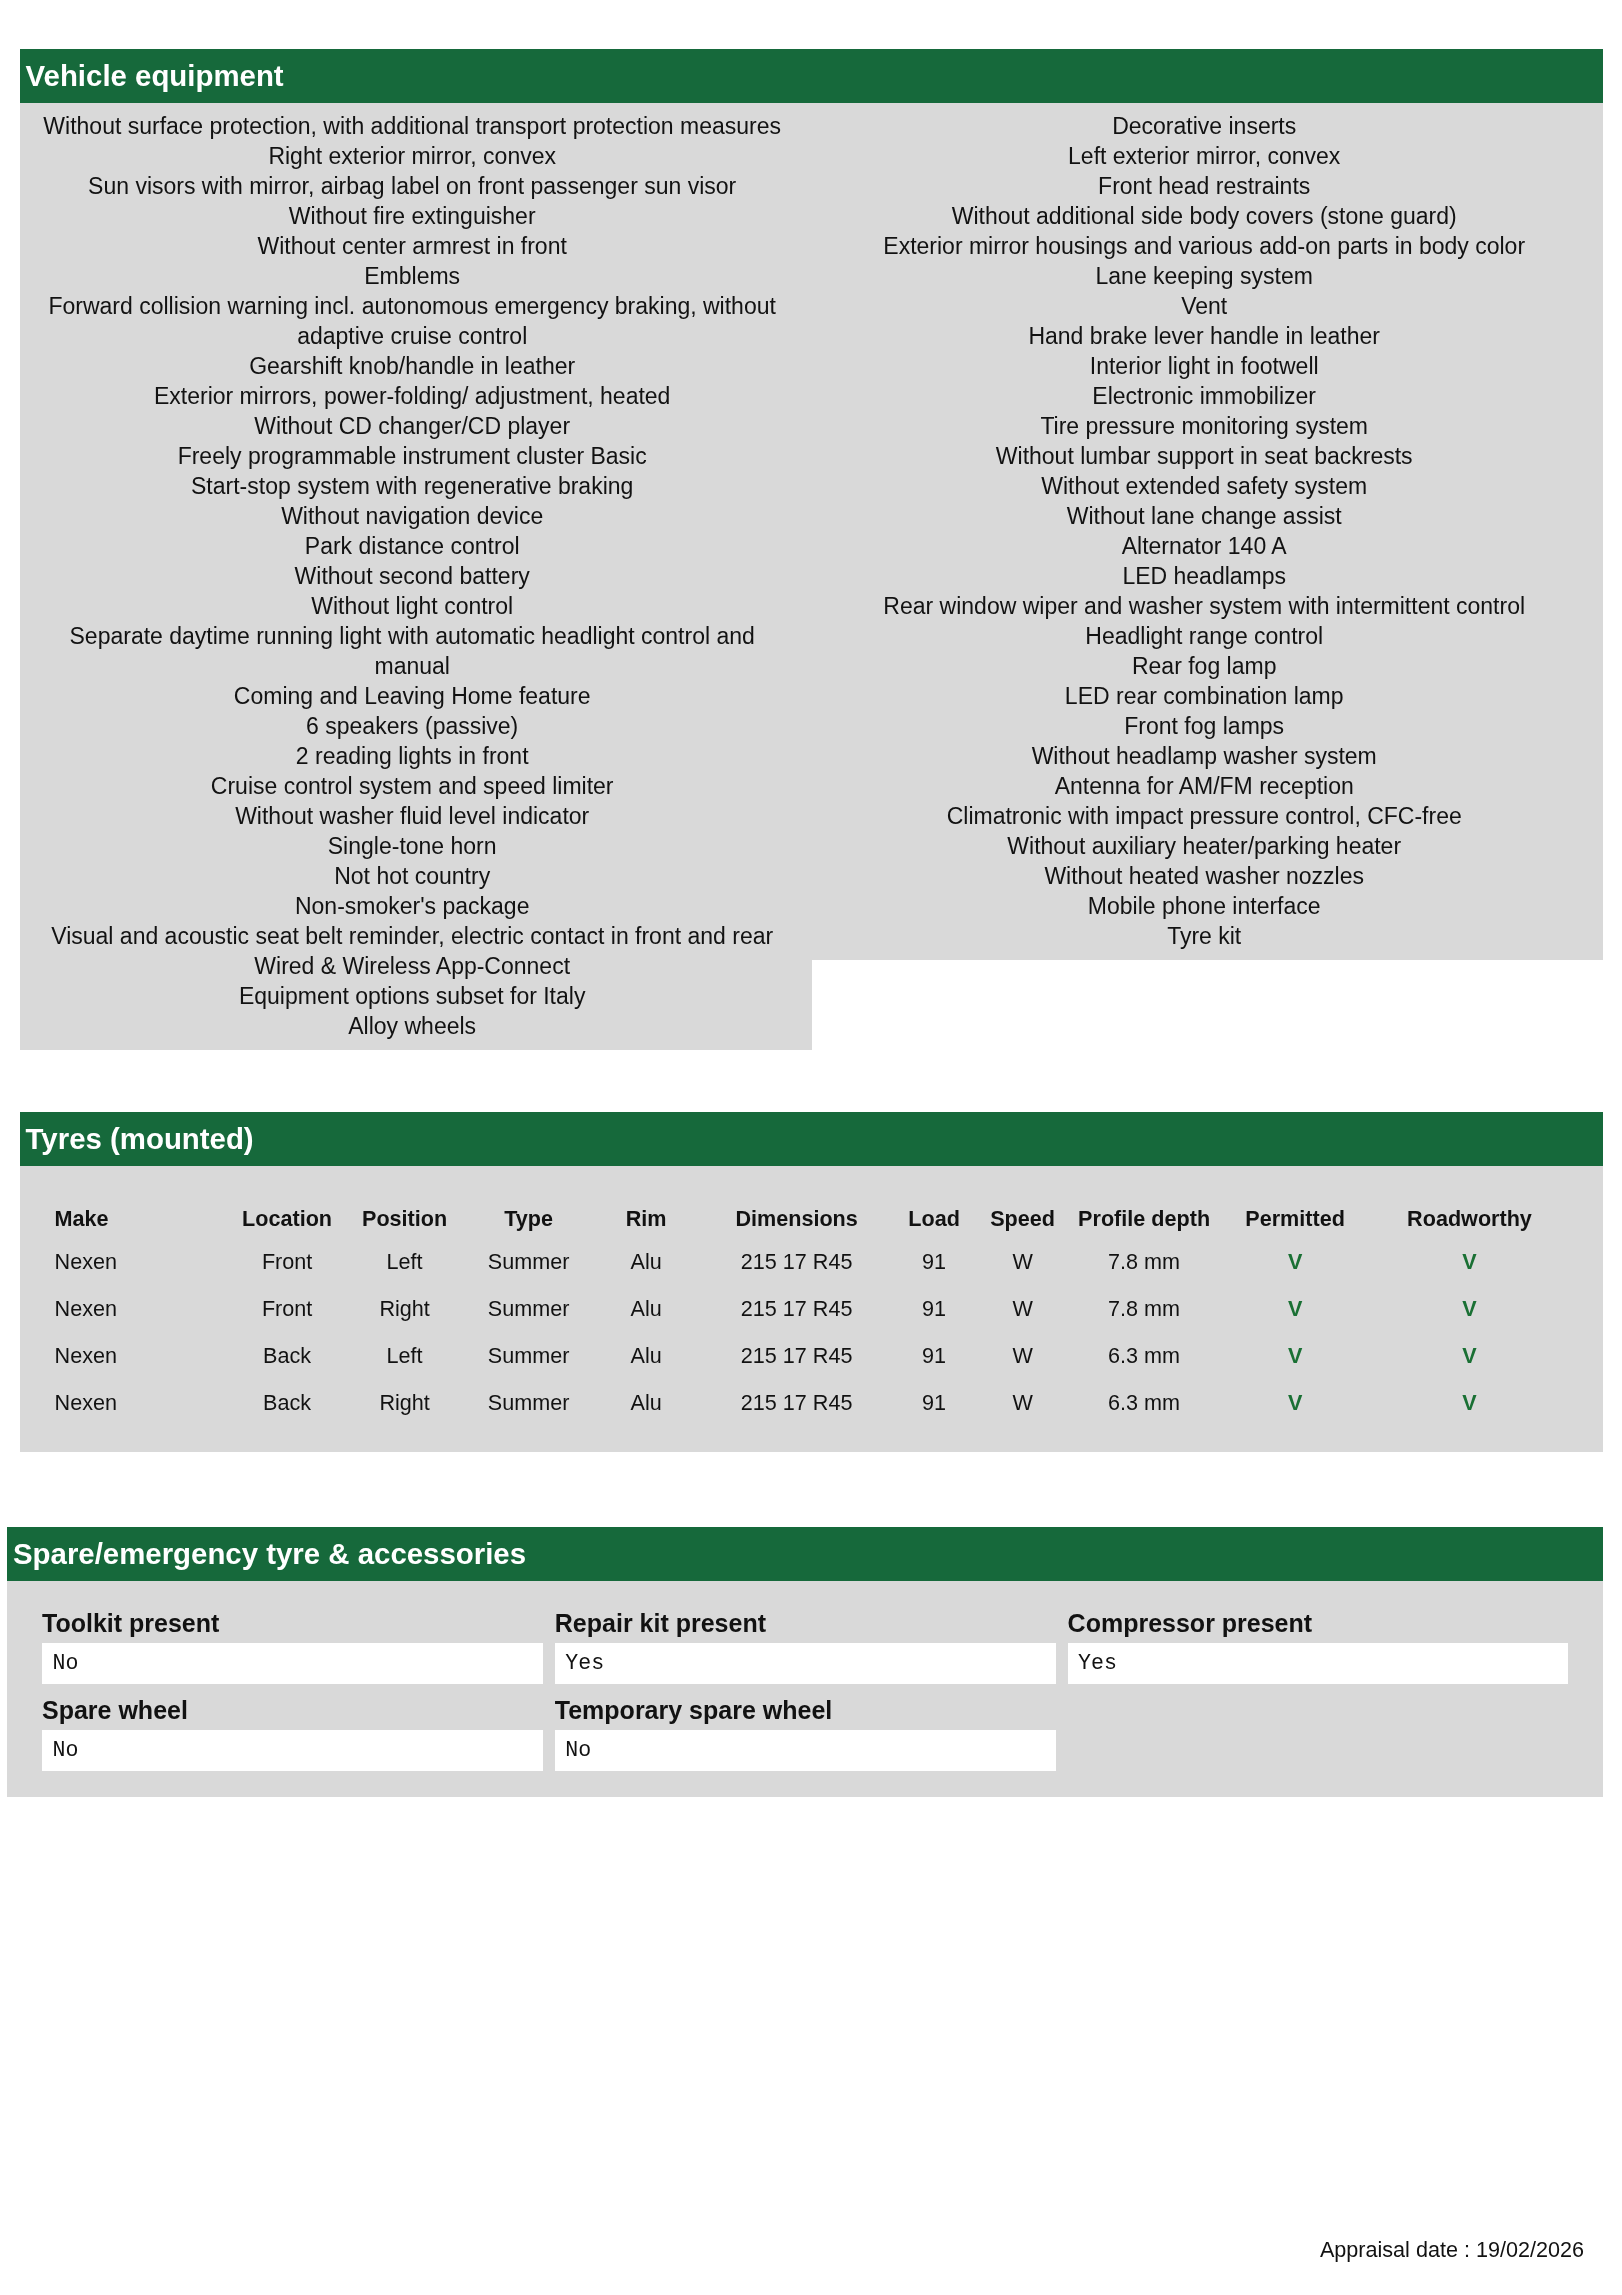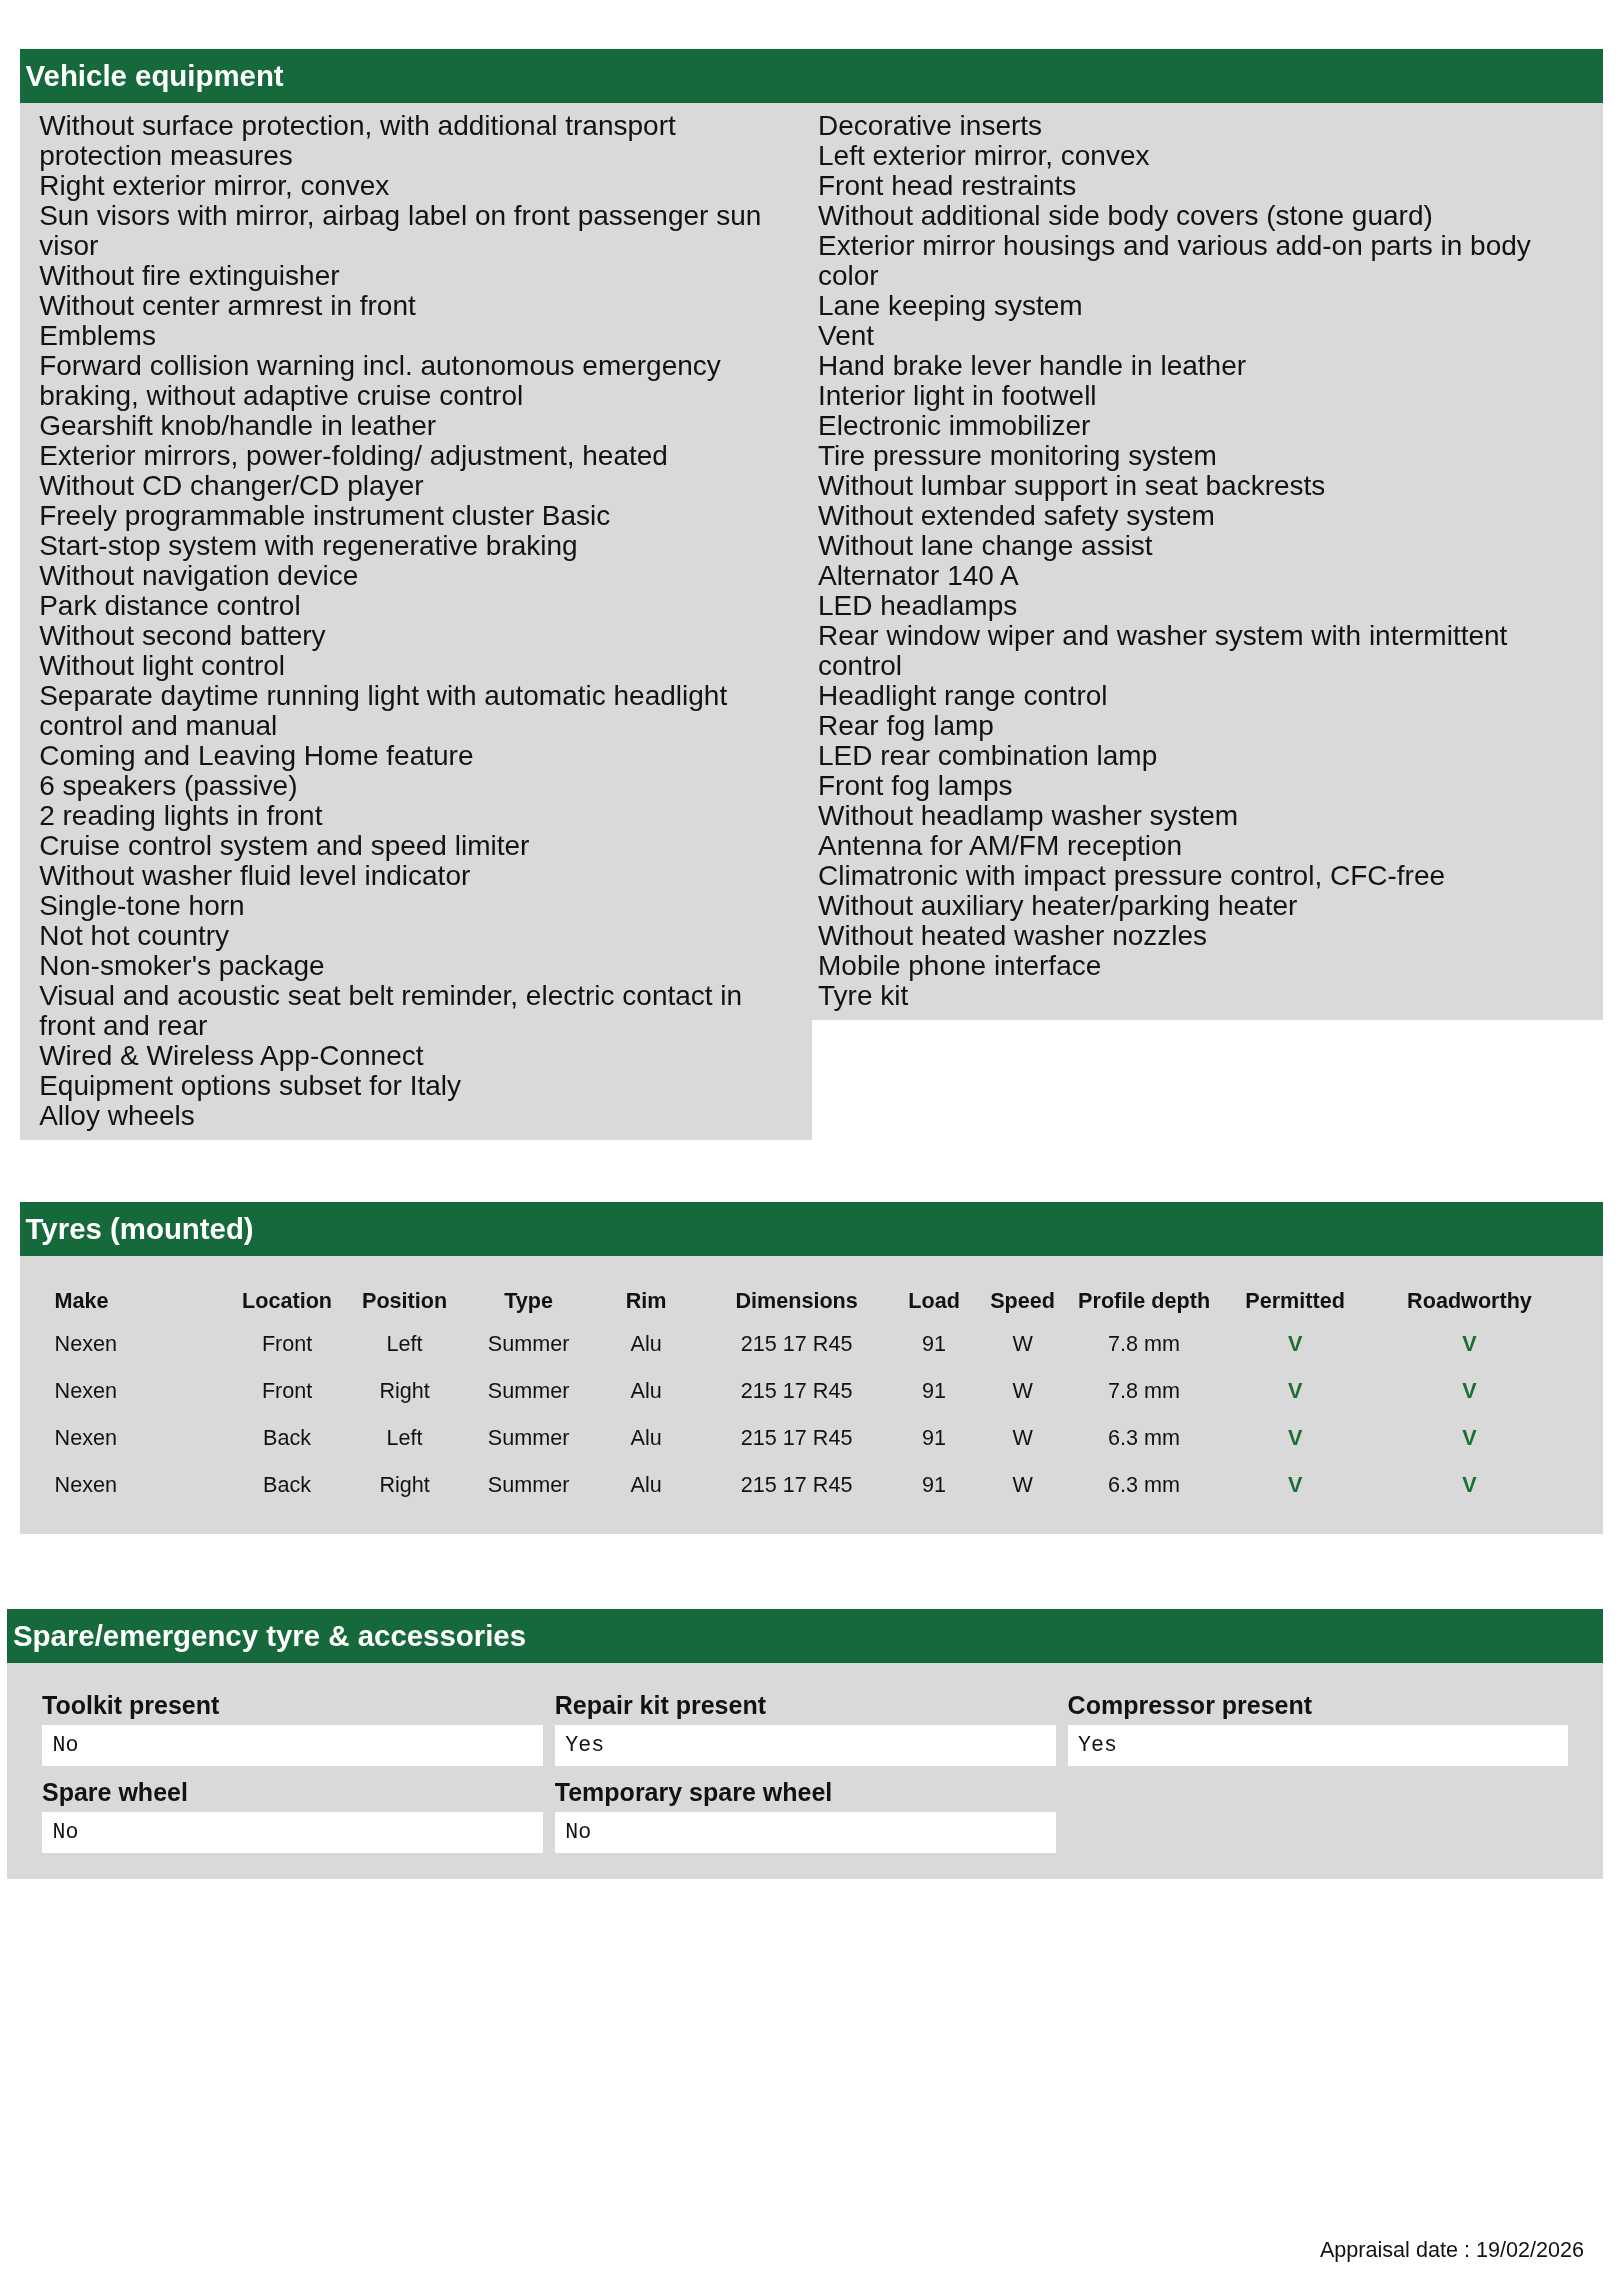--- a/index.html
+++ b/index.html
@@ -26,30 +26,31 @@
     padding-left:6px;
   }
   
   .equip-section{margin-top:49px;}
   .equip-body{display:flex;align-items:flex-start;}
   .equip-col{
     width:50%;
     box-sizing:border-box;
     background:var(--panel-gray);
     padding:7.9px 13px 9.2px 19.6px;
-    font-size:28px;
+    font-size:23px;
+    text-align:center;
   }
   .equip-col.right{padding-left:6.5px;}
   .equip-item{line-height:30px;}
   .equip-col.left .equip-item{max-width:746px;}
   
   .tyres-section{margin-top:62px;}
   .tyres-body{
     background:var(--panel-gray);
-    padding:25px 35px 26px 35px;
+    padding:33px 35px 26px 35px;
   }
   table.tyres{
     width:100%;
     border-collapse:collapse;
     table-layout:fixed;
     font-size:21.6px;
   }
   table.tyres th{
     font-weight:bold;
     text-align:center;

